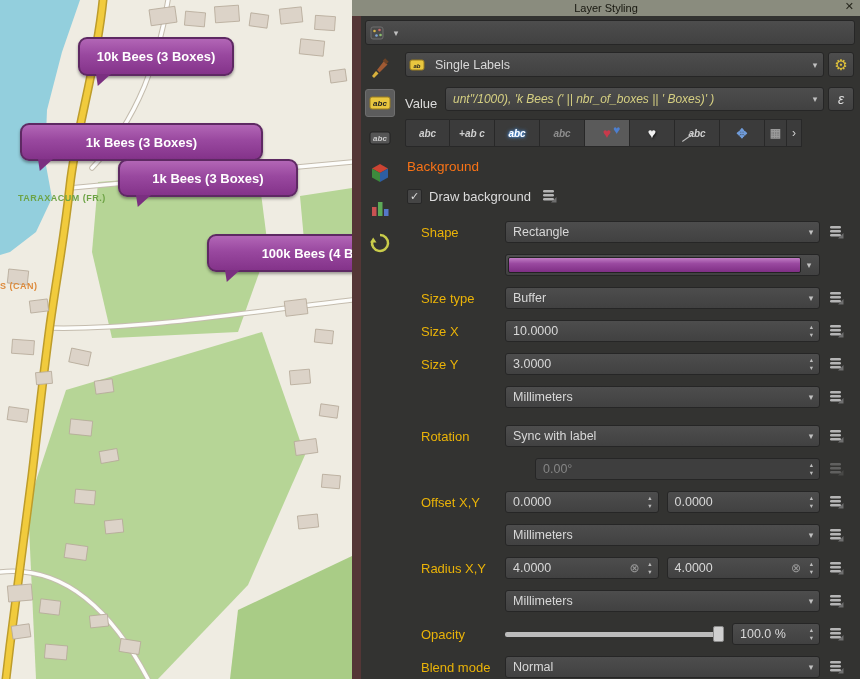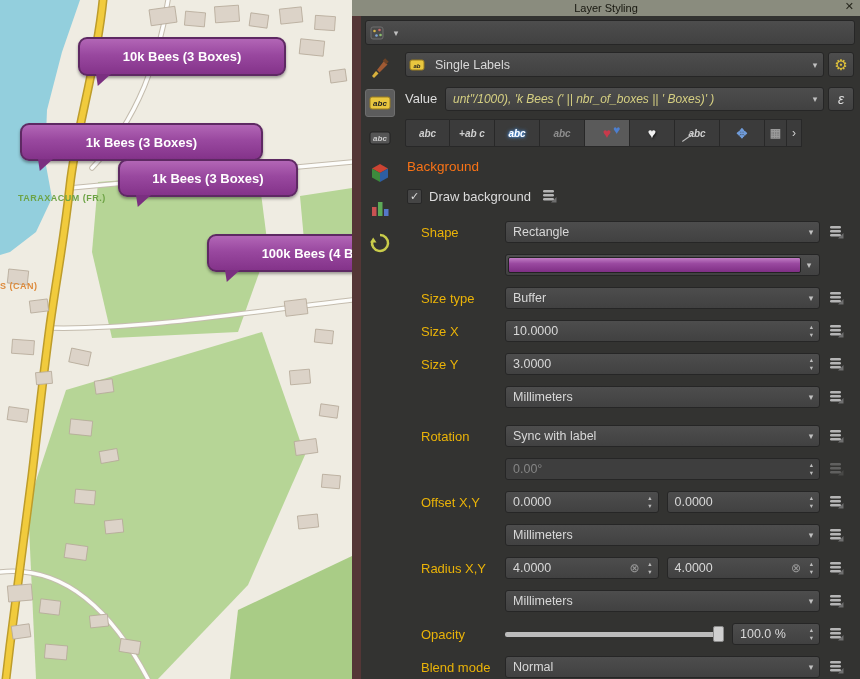--- a/index.html
+++ b/index.html
@@ -40,21 +40,21 @@
   .side-btn.selected { background:#5c5c5c; border:1px solid #6e6e6e; }
 
   .content { flex:1; padding:4px 6px 0 6px; }
 
   .row-style { display:flex; height:25px; margin-bottom:9px; }
   .style-combo { flex:1; height:25px; }
   .gear-btn { width:26px; height:25px; margin-left:4px; background:linear-gradient(180deg,#4d4d4d,#414141);
               border:1px solid #262626; border-radius:3px; display:flex; align-items:center; justify-content:center;
               color:#e0c23a; font-size:15px; }
 
-  .row-value { display:flex; align-items:center; height:25px; margin-bottom:8px; }
+  .row-value { display:flex; align-items:flex-end; height:25px; margin-bottom:8px; }
   .val-label { width:40px; font-size:13px; }
   .expr-combo { flex:1; height:24px; }
   .expr-combo .txt { font-style:italic; color:#d5cf82; font-size:12px; }
   .eps-btn { width:26px; height:24px; margin-left:4px; background:linear-gradient(180deg,#4d4d4d,#414141);
              border:1px solid #262626; border-radius:3px; display:flex; align-items:center; justify-content:center;
              color:#dcdcdc; font-size:14px; font-style:italic; }
 
   .tabbar { display:flex; height:28px; margin-bottom:12px; }
   .tab { width:45px; height:28px; background:#3b3b3b; border:1px solid #282828; border-left-width:0;
          display:flex; align-items:center; justify-content:center; position:relative; }
@@ -85,21 +85,21 @@
 
   .frow { display:grid; grid-template-columns:96px 1fr 30px; column-gap:4px; align-items:center; margin-bottom:11px; }
   .frow .flabel { padding-left:16px; font-size:13px; color:#eab308; }
   .frow.gap-top { margin-top:17px; }
   .ctrl { height:22px; }
   .spin-btns { width:15px; height:100%; display:flex; flex-direction:column; align-items:center;
                justify-content:center; line-height:1; color:#bdbdbd; font-size:6.5px; gap:2px; }
   .clear-x { width:16px; text-align:center; color:#9a9a9a; font-size:12px; }
   .duo { display:flex; gap:8px; }
   .duo .ctrl { flex:1; }
-  .ctrl.disabled { color:#858585; background:#3e3e3e; }
+  .ctrl.disabled { color:#858585; background:#3e3e3e;margin-left:30px; }
   .ctrl.disabled .txt { color:#858585; }
 
   .colorbtn { padding:2px; }
   .color-swatch { flex:1; height:100%; border-radius:2px;
                   background:linear-gradient(180deg,#c07cc4 0%, #9a49a0 40%, #7f2f85 100%);
                   border:1px solid #222; }
 
   .ovr { width:24px; height:20px; background:transparent; border:none; display:flex; align-items:center; justify-content:center; }
   .ovr.disabled { opacity:.35; }
 
@@ -179,21 +179,21 @@
         <rect x="320" y="405" width="18" height="12" transform="rotate(8 329 411)"></rect>
         <rect x="295" y="440" width="22" height="14" transform="rotate(-8 306 447)"></rect>
         <rect x="322" y="475" width="18" height="13" transform="rotate(5 331 481)"></rect>
         <rect x="298" y="515" width="20" height="13" transform="rotate(-6 308 521)"></rect>
       </g>
     </svg>
 
     <div class="map-label" style="left:18px; top:193px; color:#6da345;">TARAXACUM (FR.)</div>
     <div class="map-label" style="left:0; top:281px; color:#dd8a3c;">S (CAN)</div>
 
-    <div class="callout" style="left:78px; top:37px; width:208px; height:39px;">
+    <div class="callout" style="left:78px; top:37px; width:156px; height:39px;">
       <span>10k Bees (3 Boxes)</span>
       <span class="tail"></span>
     </div>
     <div class="callout" style="left:20px; top:123px; width:243px; height:38px;">
       <span>1k Bees (3 Boxes)</span>
       <span class="tail"></span>
     </div>
     <div class="callout" style="left:118px; top:159px; width:180px; height:38px;">
       <span>1k Bees (3 Boxes)</span>
       <span class="tail"></span>

